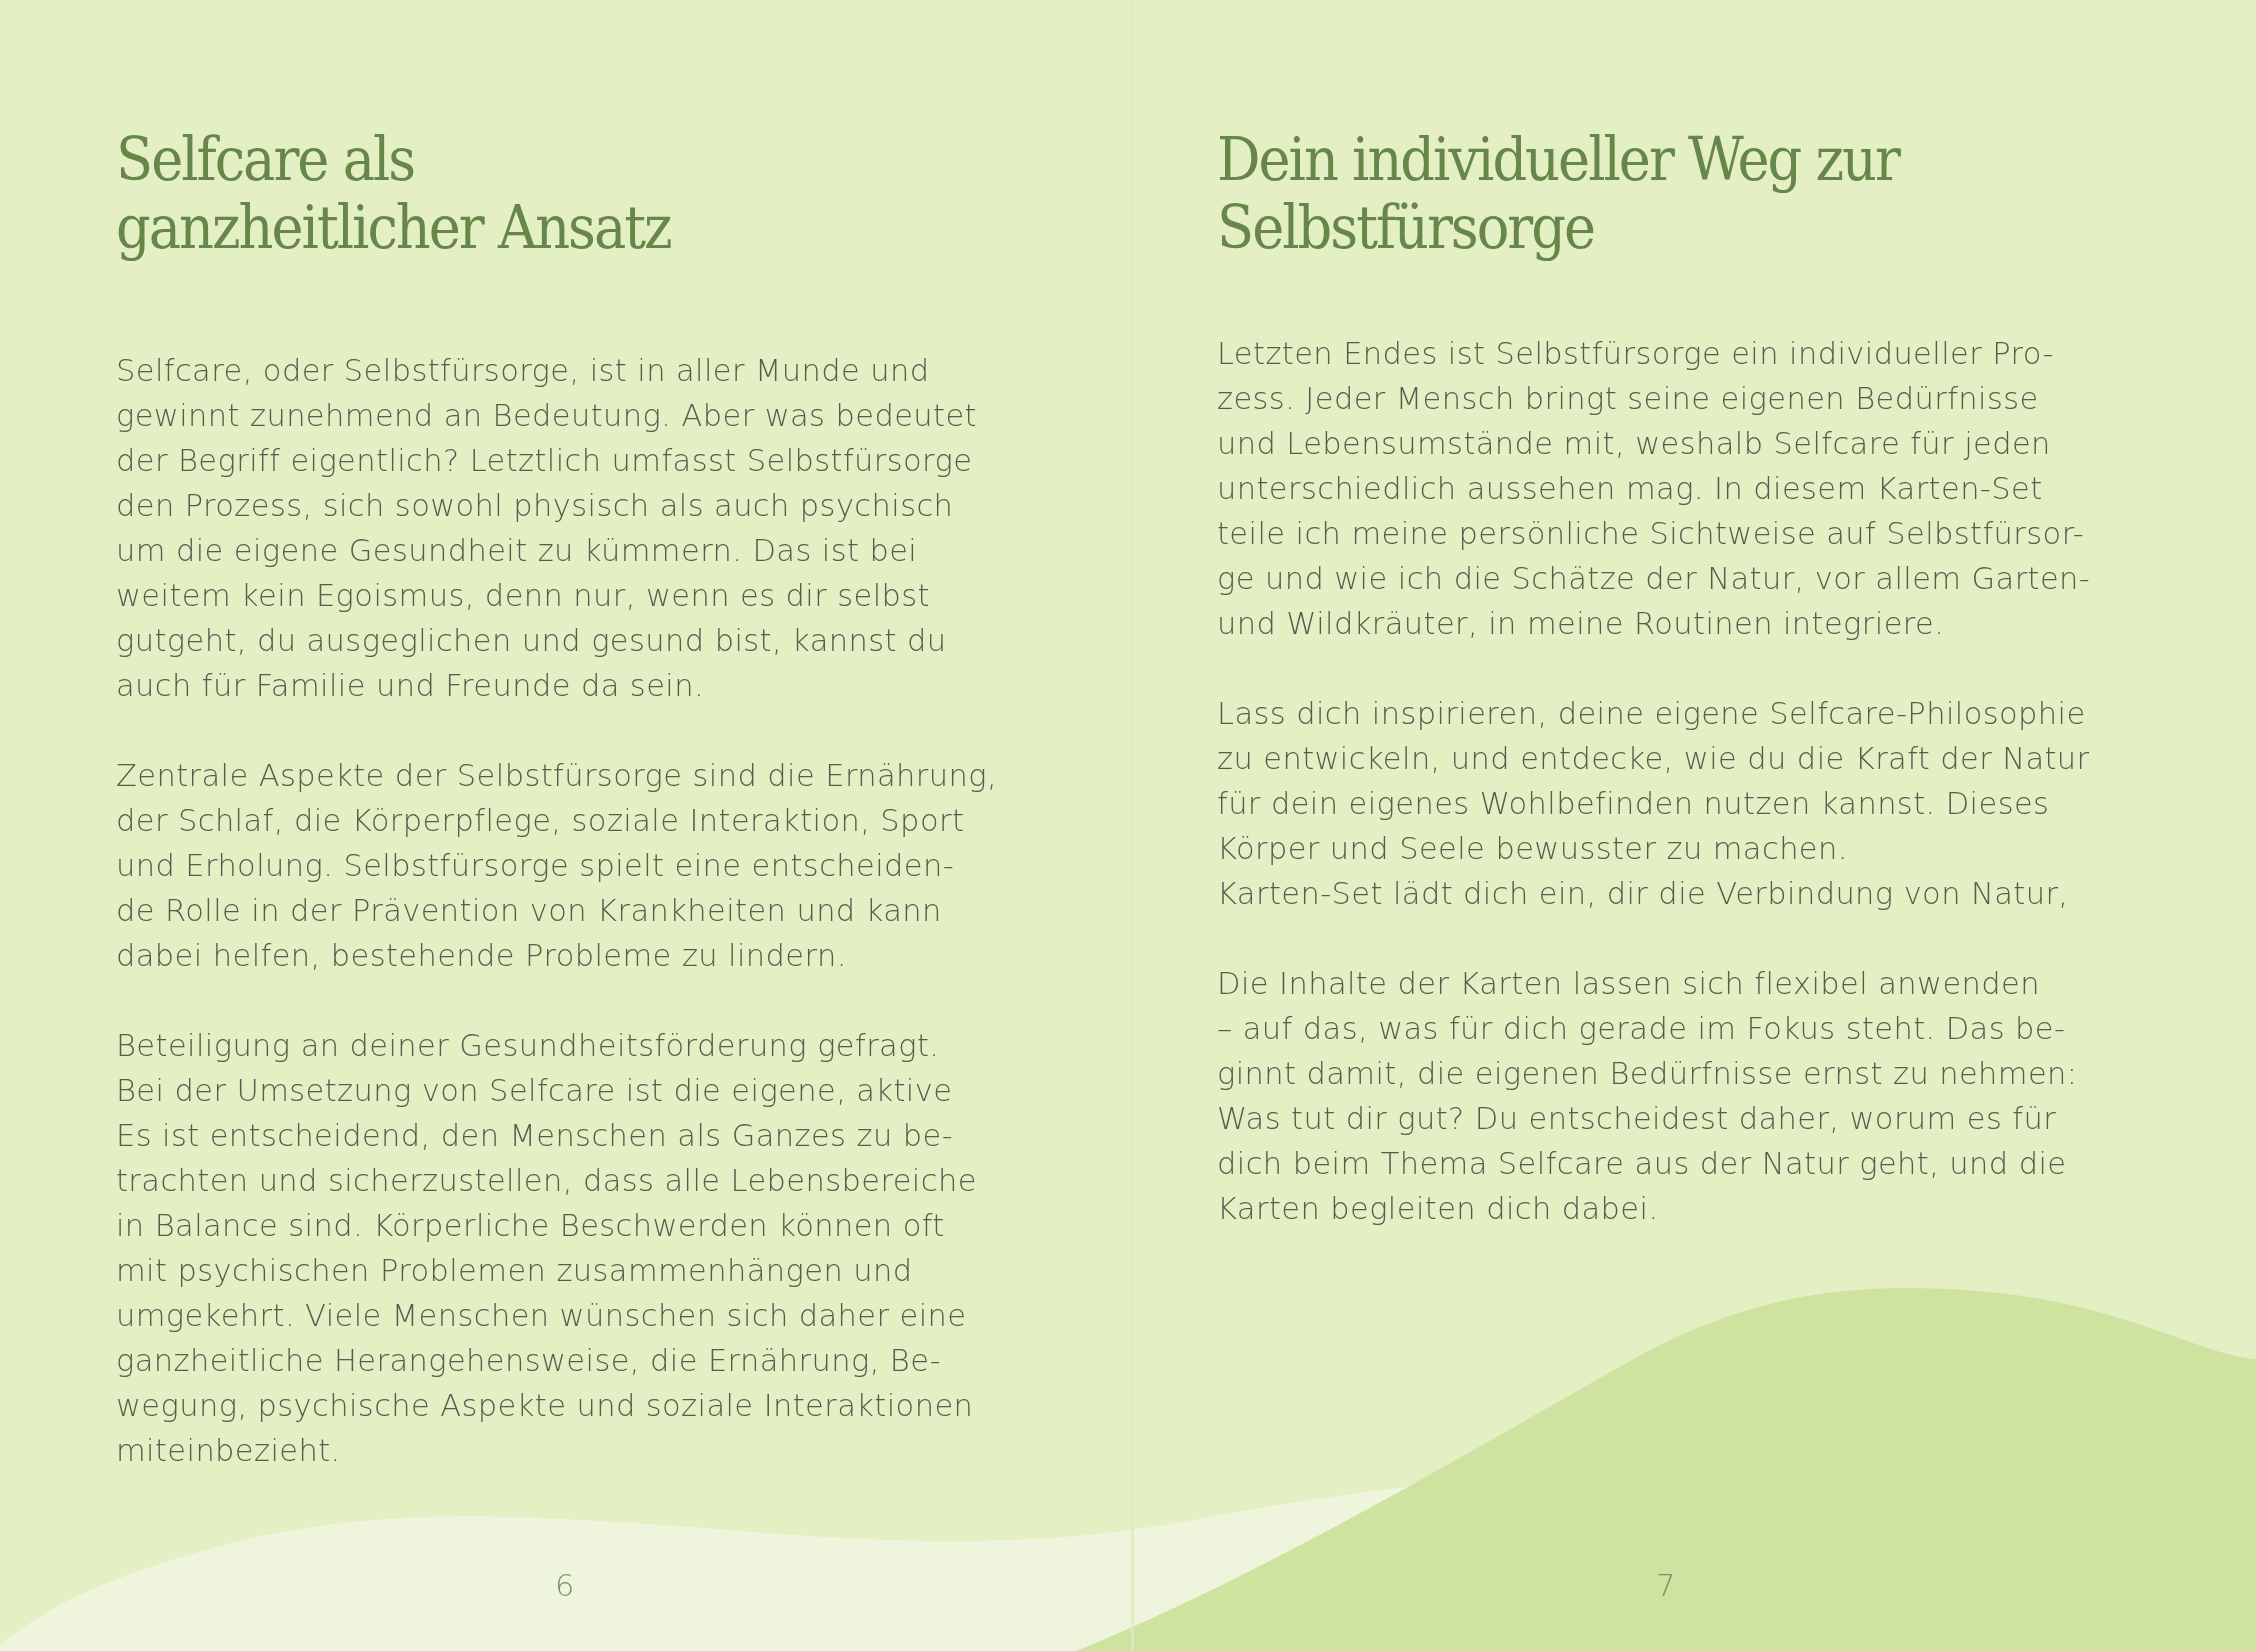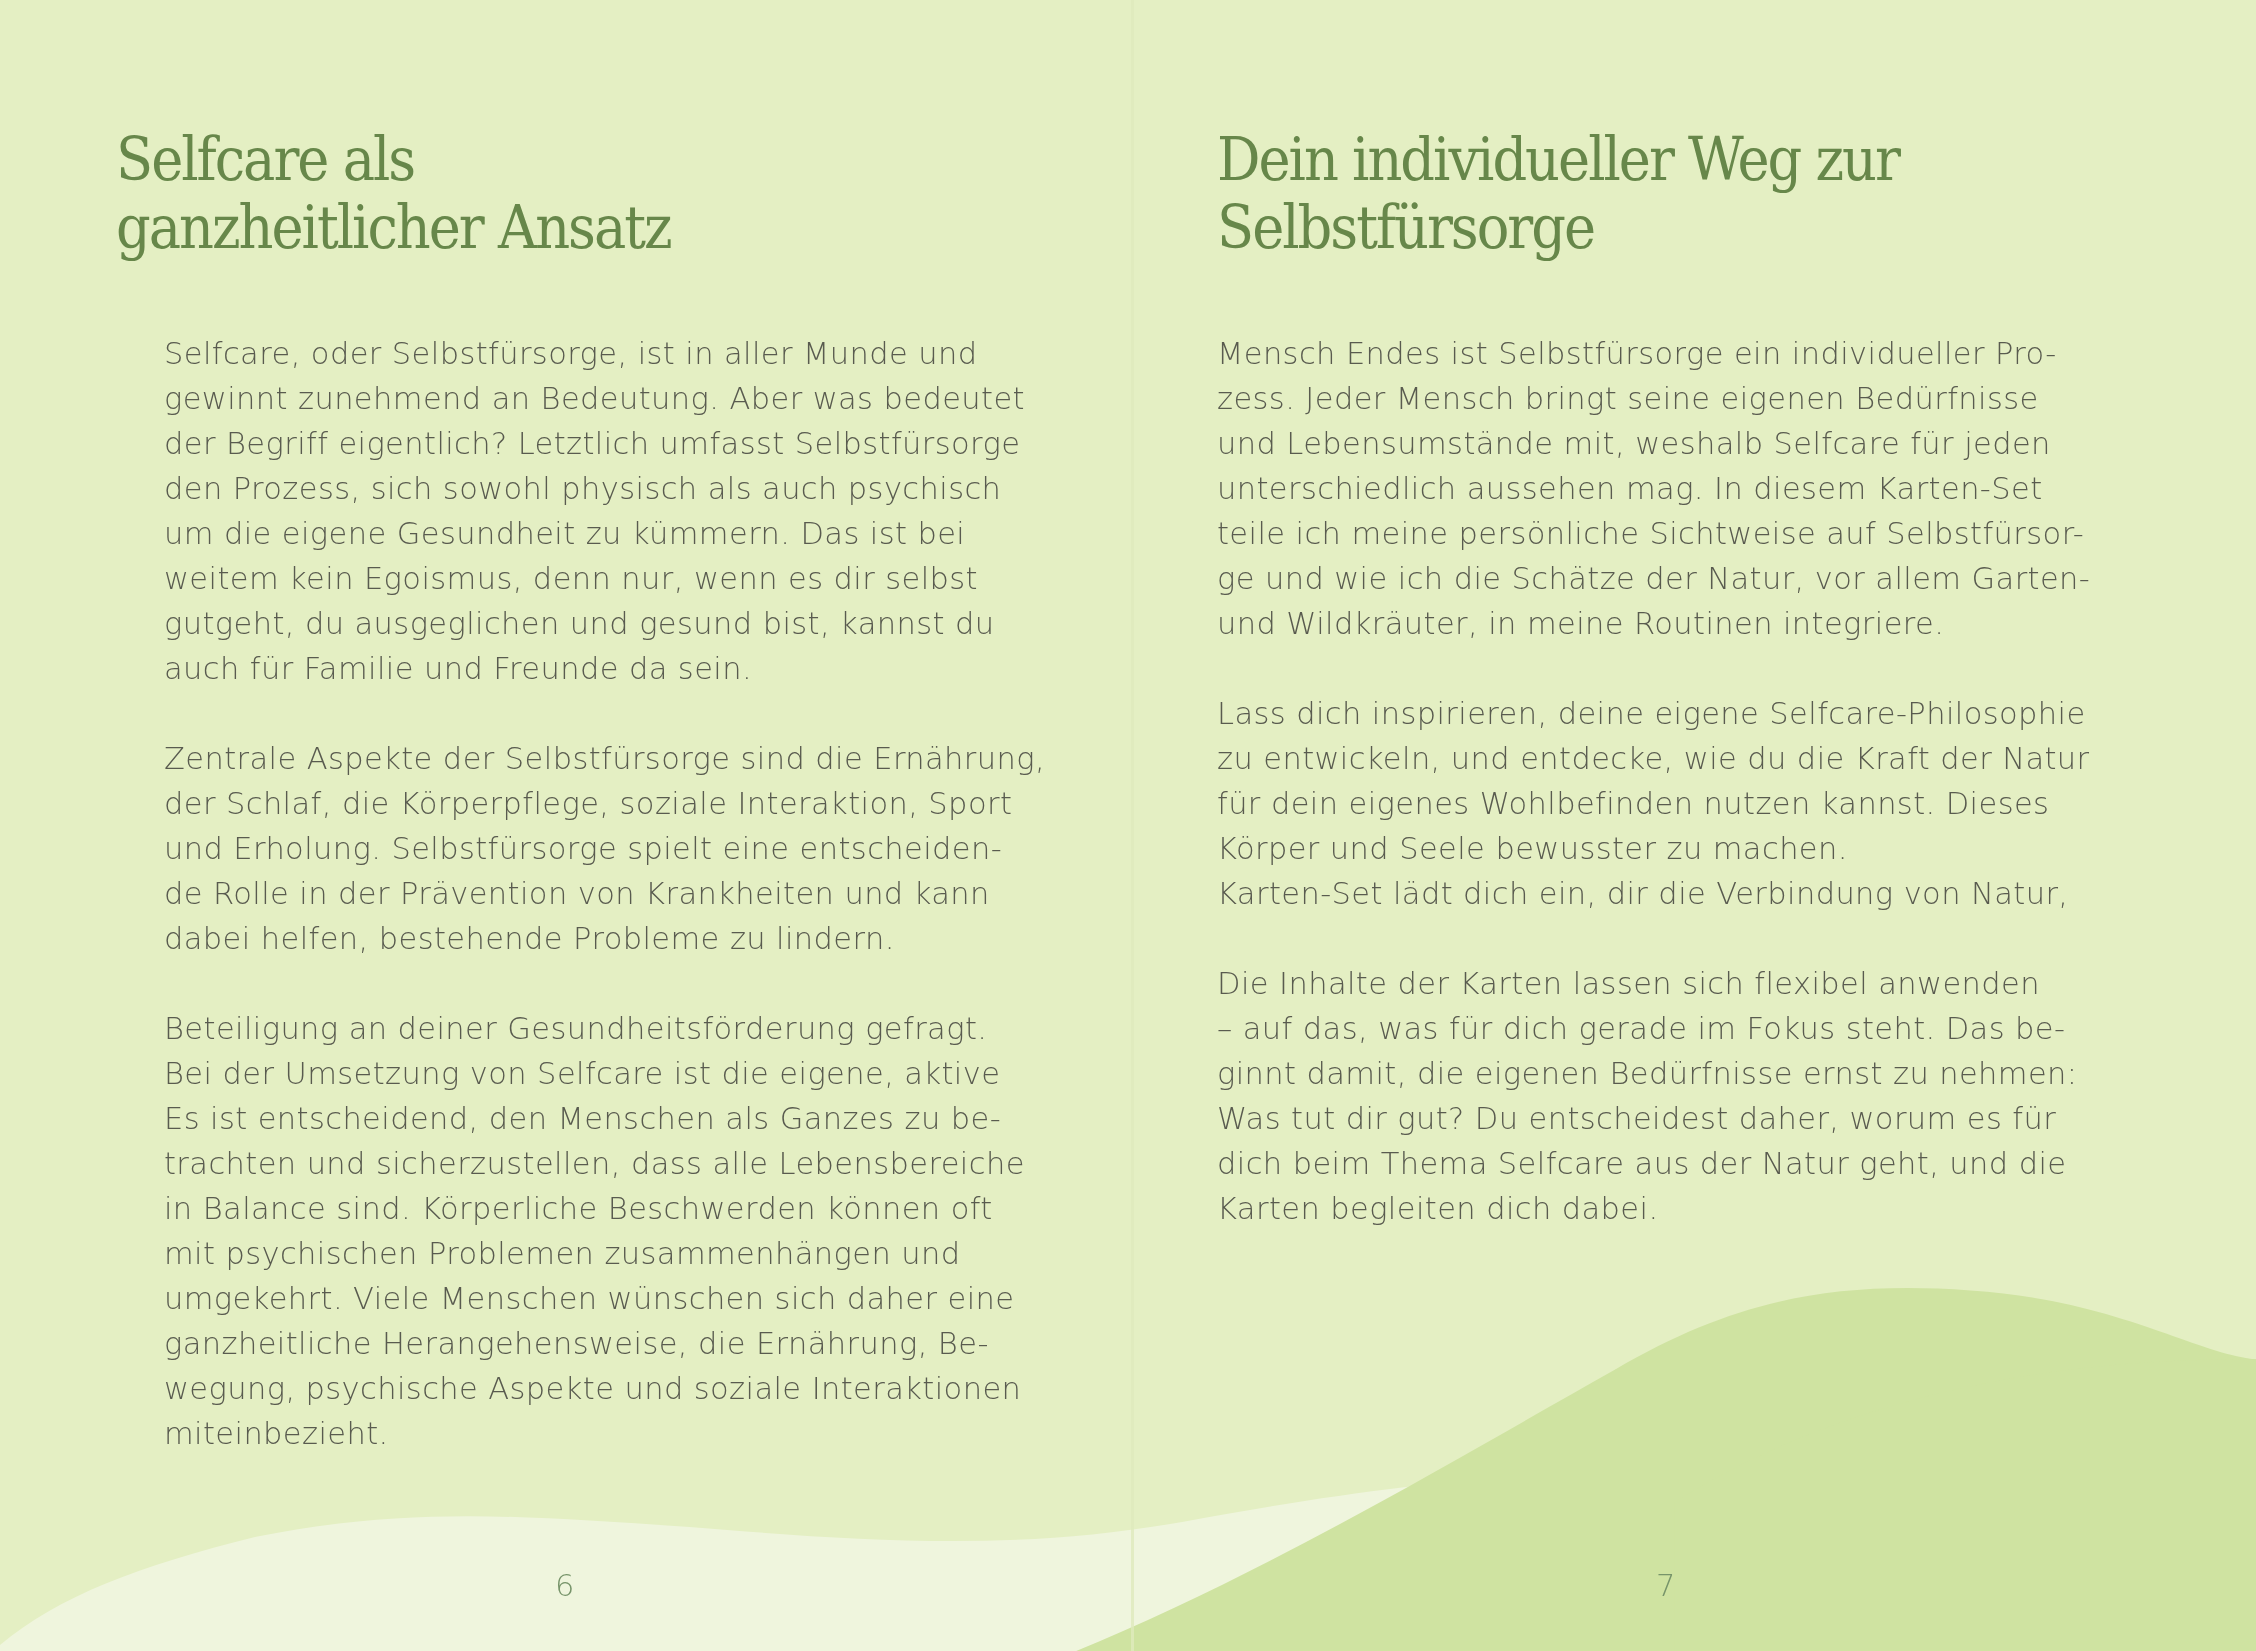--- a/index.html
+++ b/index.html
@@ -26,21 +26,21 @@
     white-space: nowrap;
   }
   .page-left .heading { left: 116px; top: 126px; }
   .page-right .heading { left: 115px; top: 126px; }
   .heading span { display: block; }
   .body {
     position: absolute; color: #595b4f;
     font-family: "DejaVu Sans", sans-serif; font-weight: 200;
     font-size: 30.5px; line-height: 45px; letter-spacing: 0.4px;
   }
-  .page-left .body { left: 116px; top: 331px; width: 946px; margin-left: 48px; }
+  .page-left .body { left: 116px; top: 348px; width: 946px; }
   .page-right .body { left: 115px; top: 331px; width: 946px; }
   .para { margin: 0 0 45px 0; }
   .line { display: block; white-space: nowrap; }
   .page-num {
     position: absolute; top: 1568px; color: #77946a;
     font-family: "DejaVu Sans", sans-serif; font-size: 30.5px; font-weight: 200;
   }
   .page-left .page-num { left: 555px; }
   .page-right .page-num { left: 554px; }
 </style>
@@ -97,21 +97,21 @@
     <div class="page-num">6</div>
   </section>
 
   <section class="page page-right">
     <h1 class="heading">
       <span>Dein individueller Weg zur</span>
       <span>Selbstfürsorge</span>
     </h1>
     <div class="body">
       <p class="para">
-        <span class="line">Mensch Endes ist Selbstfürsorge ein individueller Pro-</span>
+        <span class="line">Letzten Endes ist Selbstfürsorge ein individueller Pro-</span>
         <span class="line">zess. Jeder Mensch bringt seine eigenen Bedürfnisse</span>
         <span class="line">und Lebensumstände mit, weshalb Selfcare für jeden</span>
         <span class="line">unterschiedlich aussehen mag. In diesem Karten-Set</span>
         <span class="line">teile ich meine persönliche Sichtweise auf Selbstfürsor-</span>
         <span class="line">ge und wie ich die Schätze der Natur, vor allem Garten-</span>
         <span class="line">und Wildkräuter, in meine Routinen integriere.</span>
       </p>
       <p class="para">
         <span class="line">Lass dich inspirieren, deine eigene Selfcare-Philosophie</span>
         <span class="line">zu entwickeln, und entdecke, wie du die Kraft der Natur</span>

